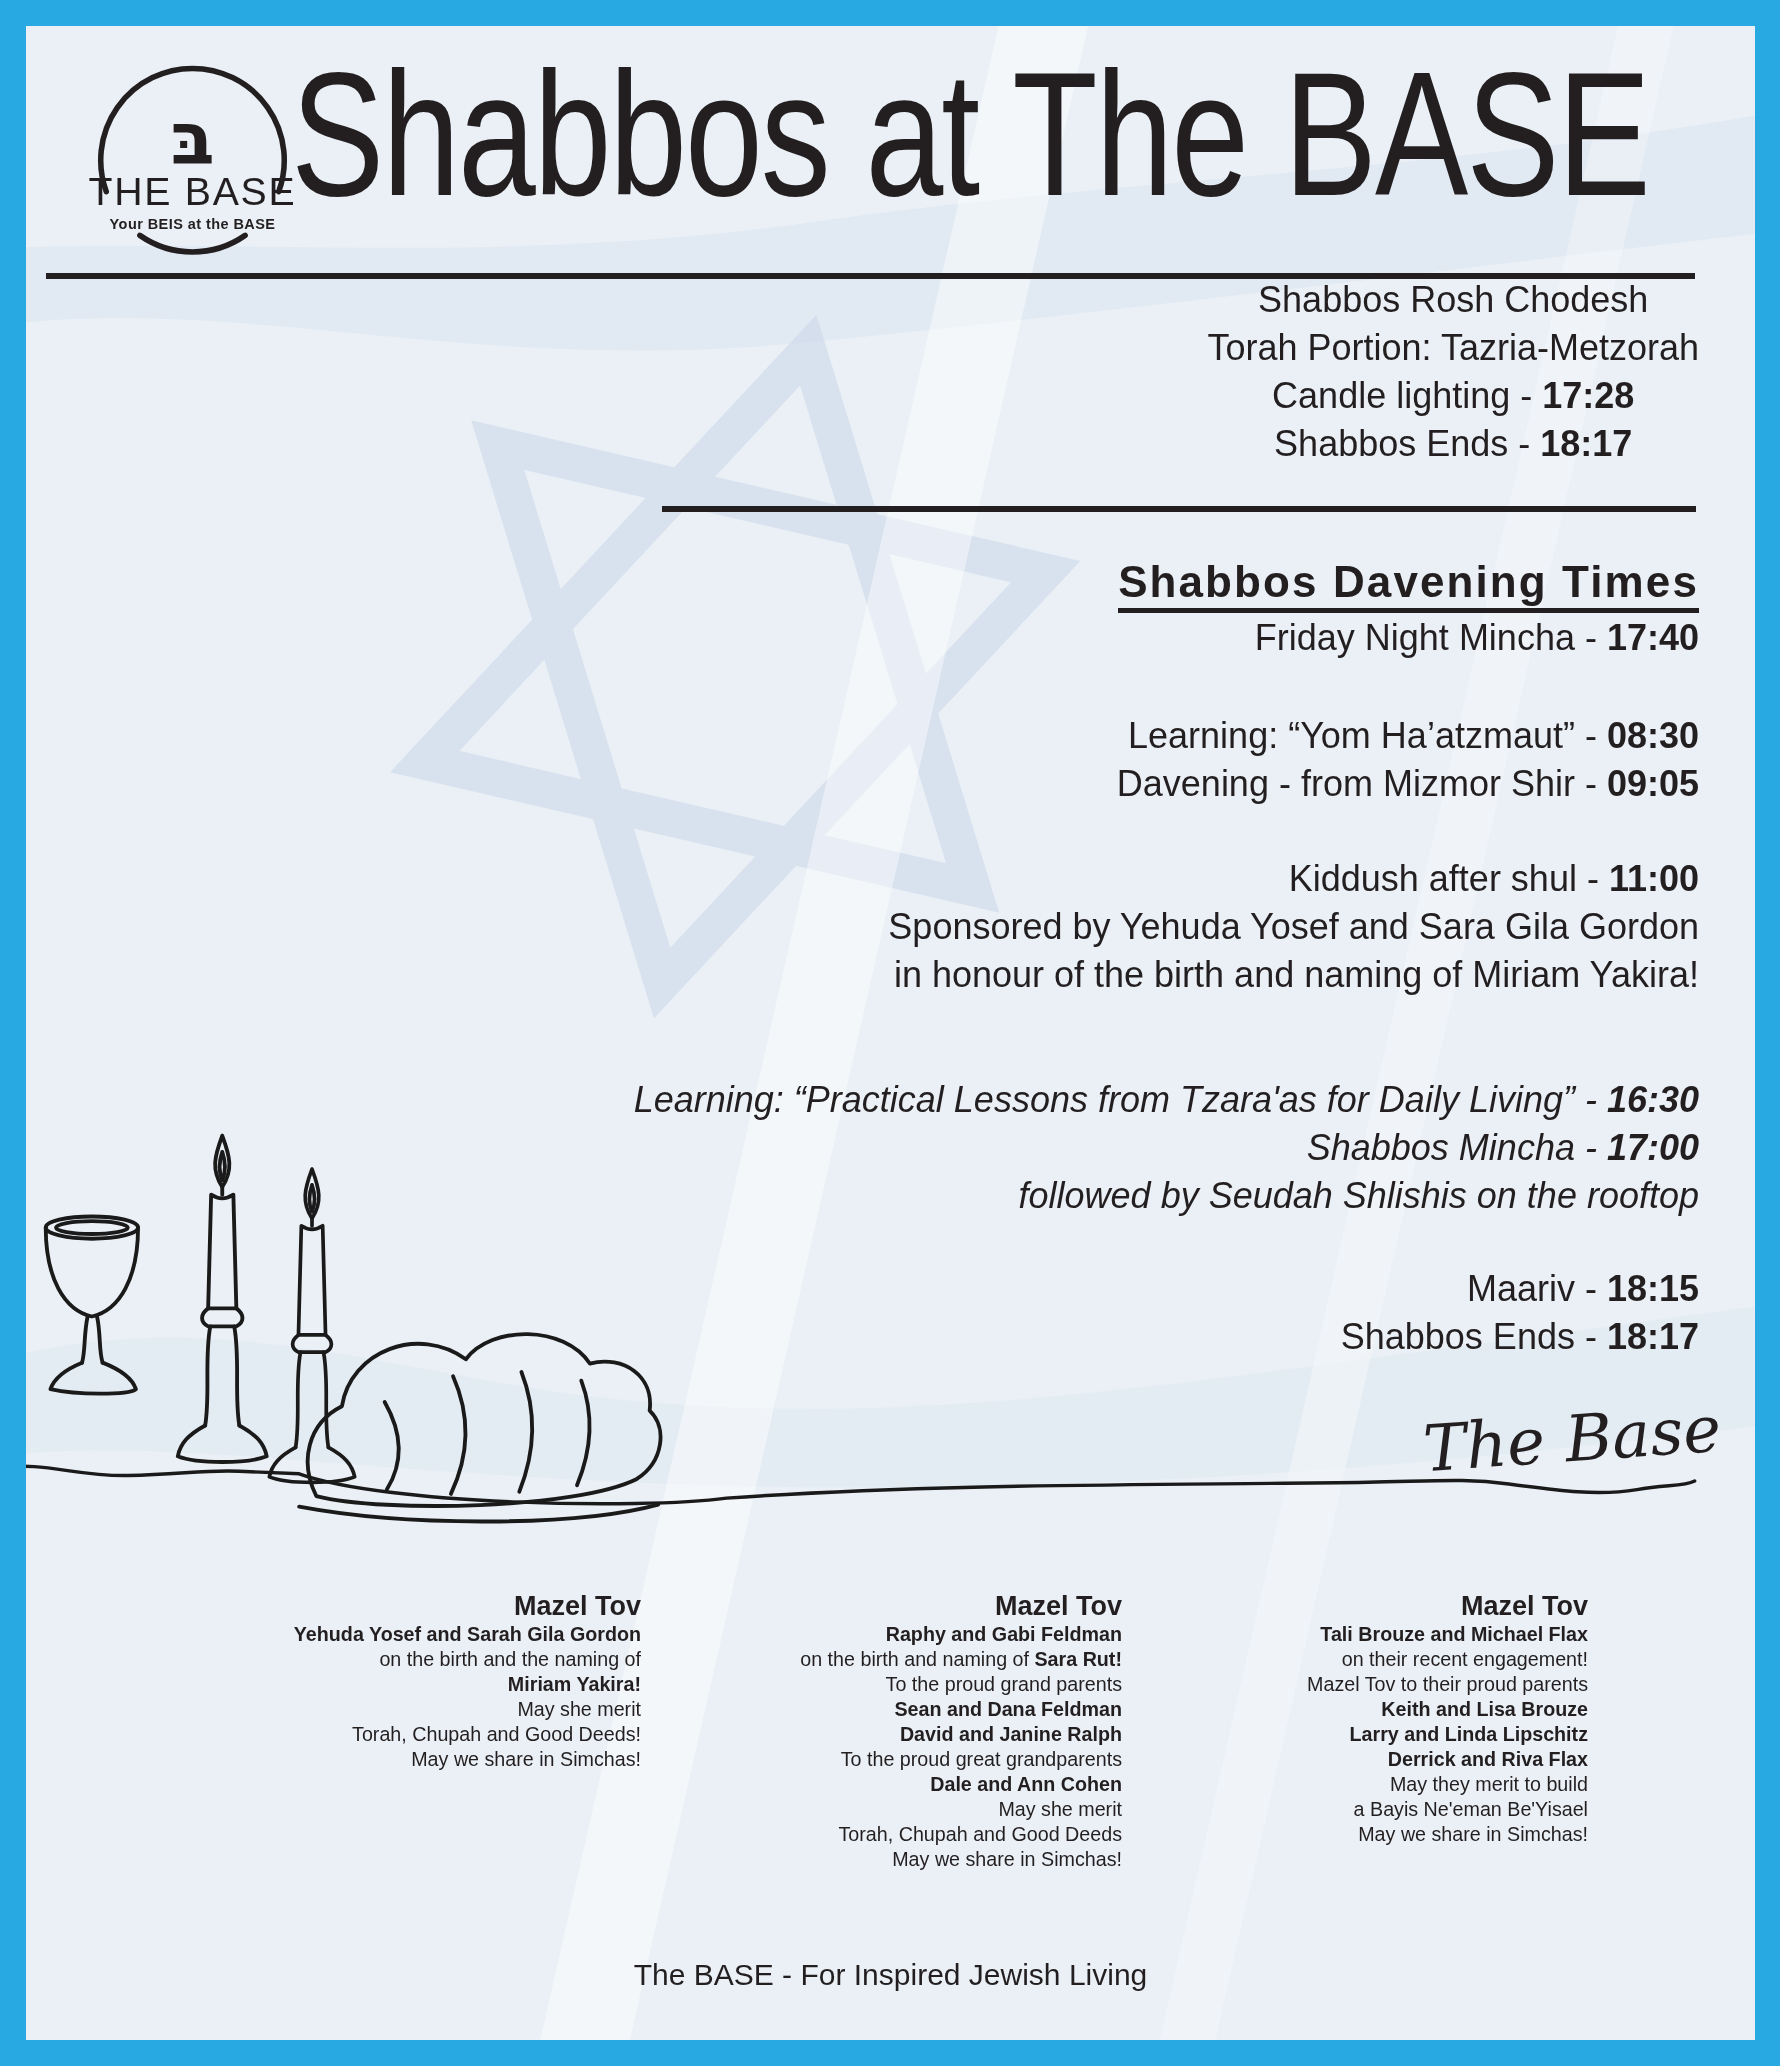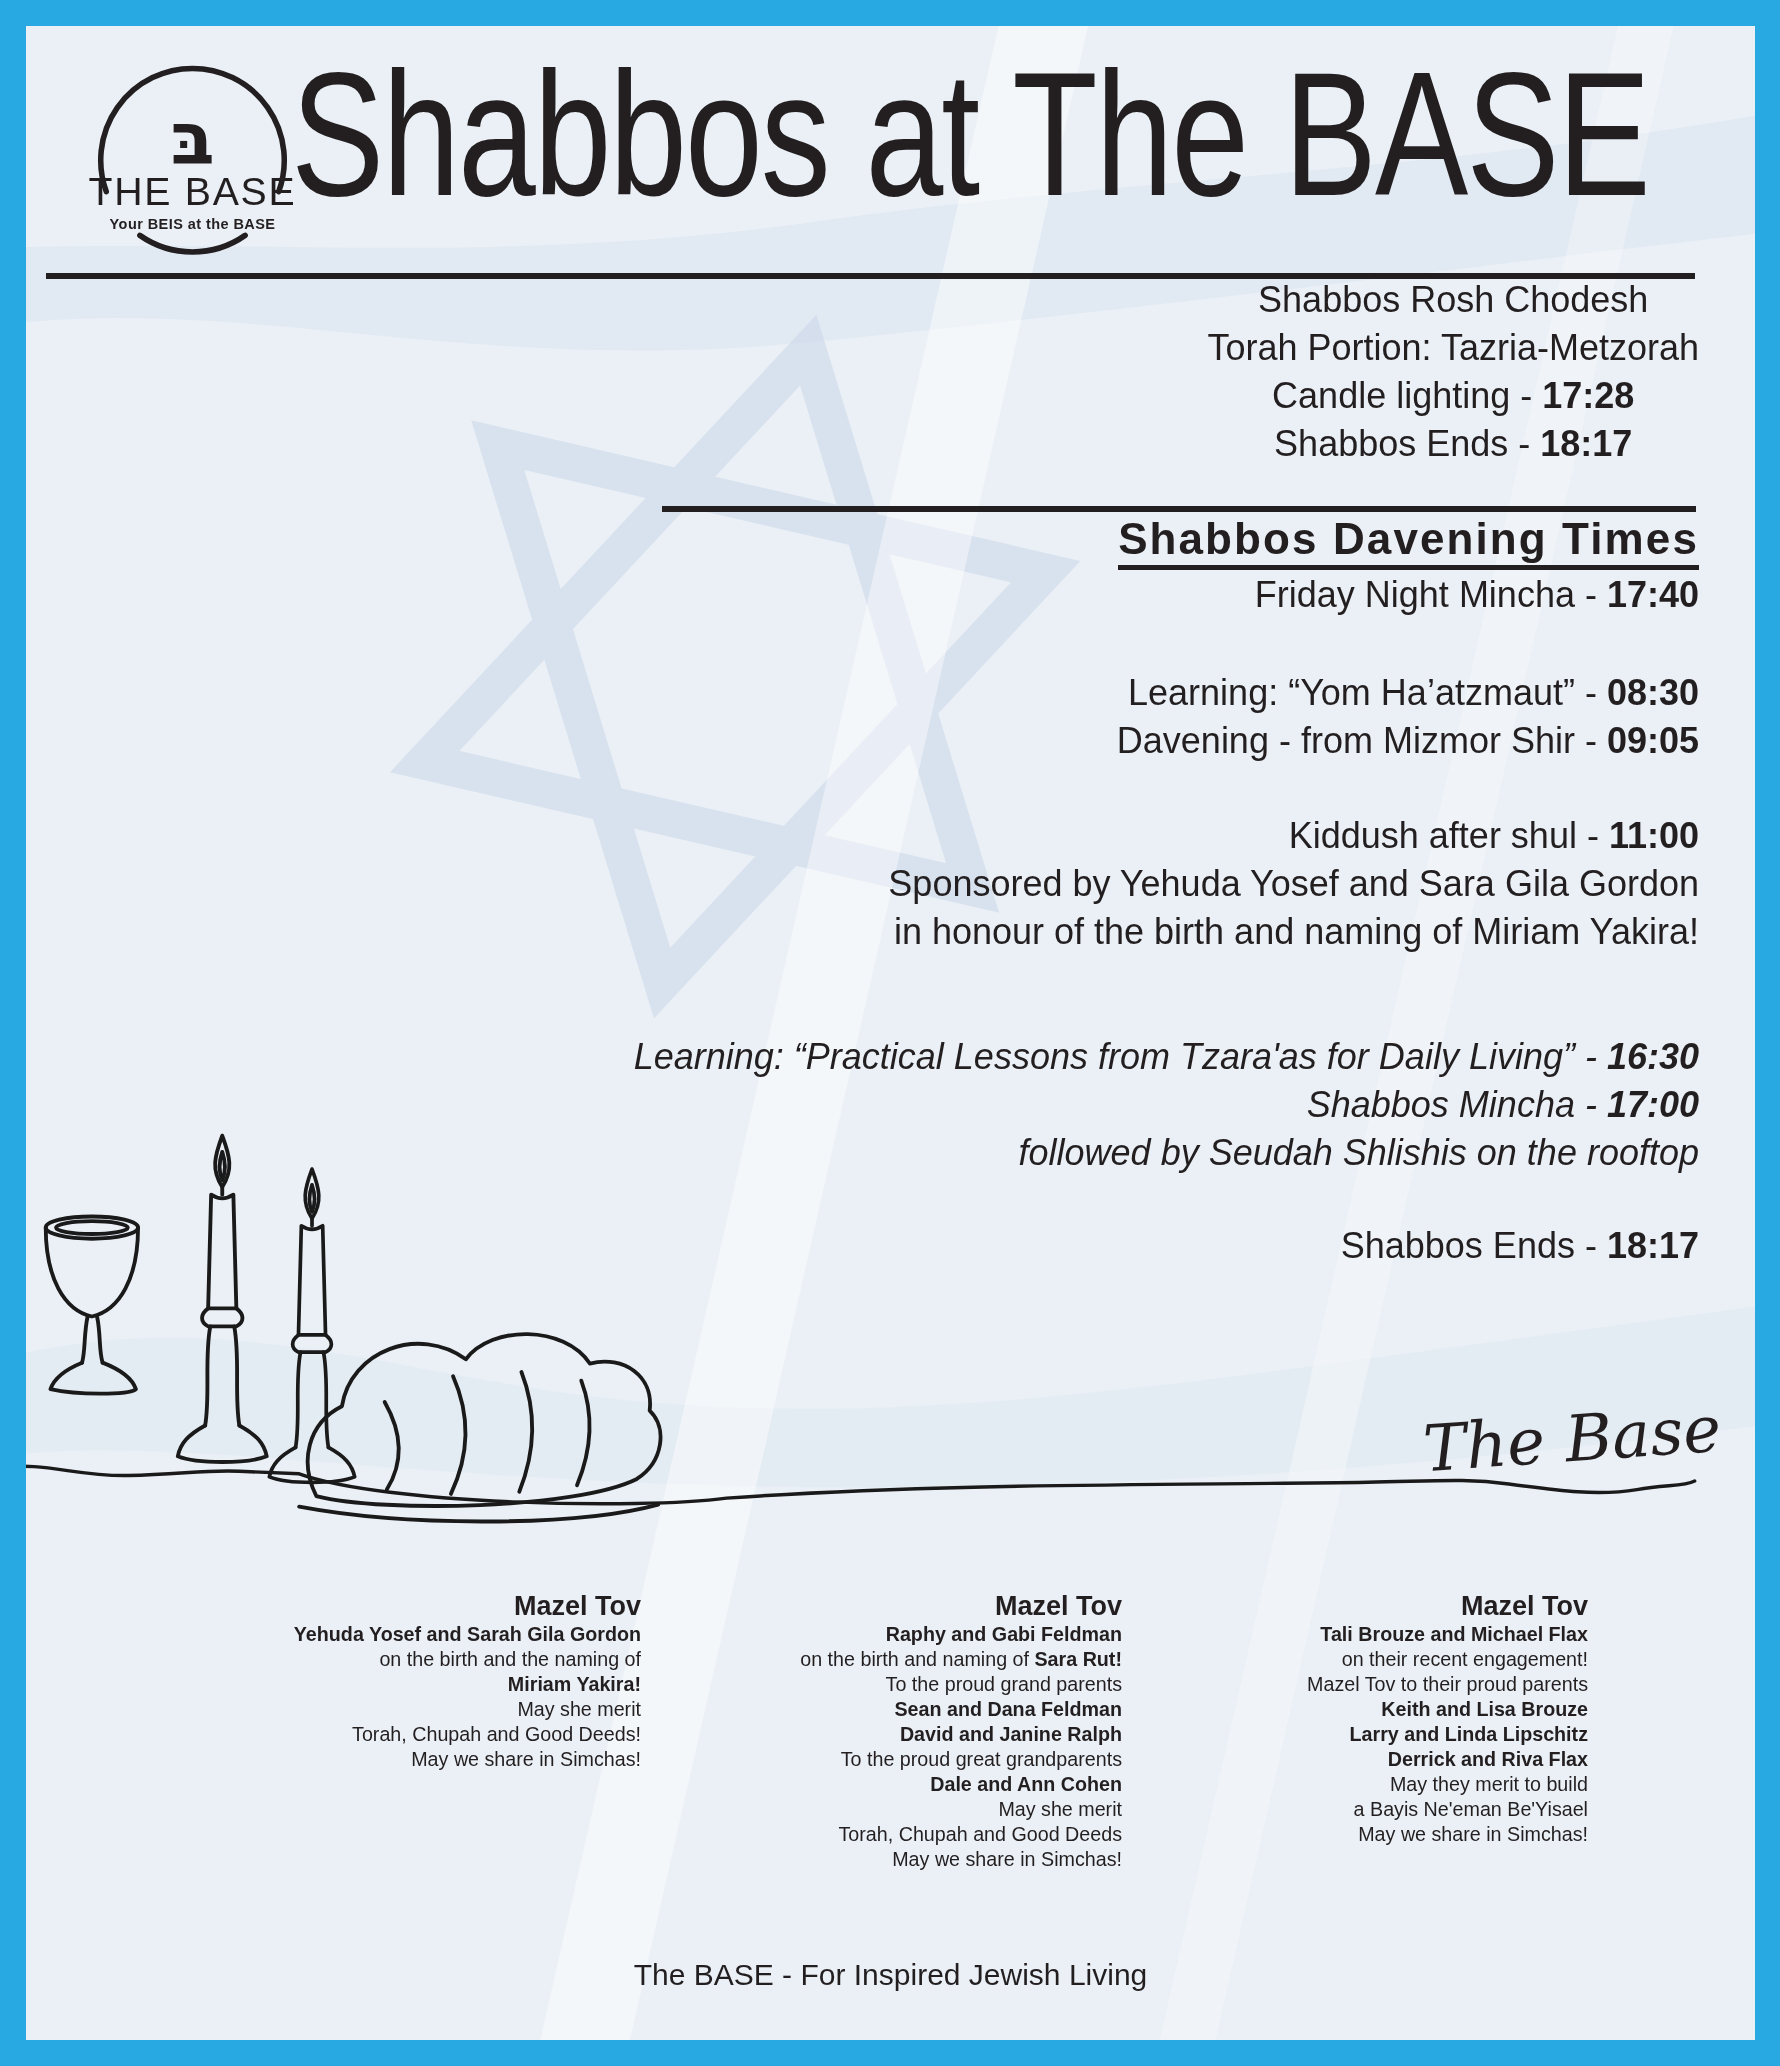--- a/index.html
+++ b/index.html
@@ -26,21 +26,21 @@
   .info{
     right:82px;top:276px;z-index:2;text-align:center;
     font-size:36px;line-height:48px;
   }
   .davening{
     right:82px;top:516px;z-index:2;text-align:right;
     font-size:36px;line-height:48px;
   }
   .dv-h{
     display:inline-block;font-size:44px;font-weight:bold;letter-spacing:2.1px;
-    line-height:1.05;border-bottom:5.6px solid #231F20;padding-bottom:2.6px;margin-bottom:1.7px;
+    line-height:1.05;border-bottom:5.6px solid #231F20;padding-bottom:2.6px;margin-bottom:1.7px;margin-top:43px;
   }
   .tm,b{font-weight:bold;}
   .g1{margin-top:50px;}
   .g2{margin-top:47px;}
   .g3{margin-top:77px;font-style:italic;}
   .g4{margin-top:45px;}
   .illu{left:0;top:1077px;z-index:1;}
   .signature{
     left:1423px;top:1402px;z-index:2;
     font-family:"DejaVu Serif",serif;font-style:italic;font-size:64px;
@@ -104,20 +104,21 @@
     <div><span>Kiddush after shul - </span><b class="tm">11:00</b></div>
     <div><span>Sponsored by Yehuda Yosef and Sara Gila Gordon</span><b class="tm"></b></div>
     <div><span>in honour of the birth and naming of Miriam Yakira!</span><b class="tm"></b></div>
   </div>
   <div class="g3">
     <div><span>Learning: “Practical Lessons from Tzara'as for Daily Living” - </span><b class="tm">16:30</b></div>
     <div><span>Shabbos Mincha - </span><b class="tm">17:00</b></div>
     <div><span>followed by Seudah Shlishis on the rooftop</span><b class="tm"></b></div>
   </div>
   <div class="g4">
+    <div><span>Maariv - </span><b class="tm">18:15</b></div>
     <div><span>Shabbos Ends - </span><b class="tm">18:17</b></div>
   </div>
 </div>
 
 <svg class="layer illu" width="1781" height="479" viewBox="0 0 4167 1120">
   <g fill="none" stroke="#1A1A1A" stroke-width="9" stroke-linecap="round" stroke-linejoin="round">
     <path stroke-width="8" d="M0,915 C100,898 180,935 300,932 C420,930 480,918 560,922 L700,928 C900,1000 1500,1012 1700,985 C2200,950 2700,955 3200,948 C3360,945 3430,938 3530,952 C3650,968 3740,980 3830,965 C3900,953 3940,958 3965,945"></path>
     <g>
       <ellipse cx="215" cy="352" rx="108" ry="26"></ellipse>
       <ellipse cx="215" cy="352" rx="84" ry="15"></ellipse>

